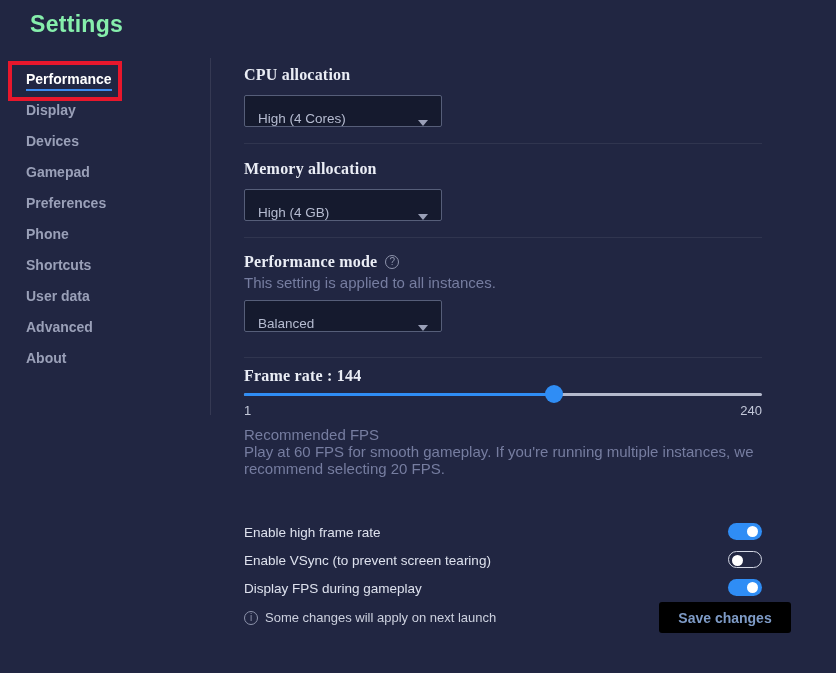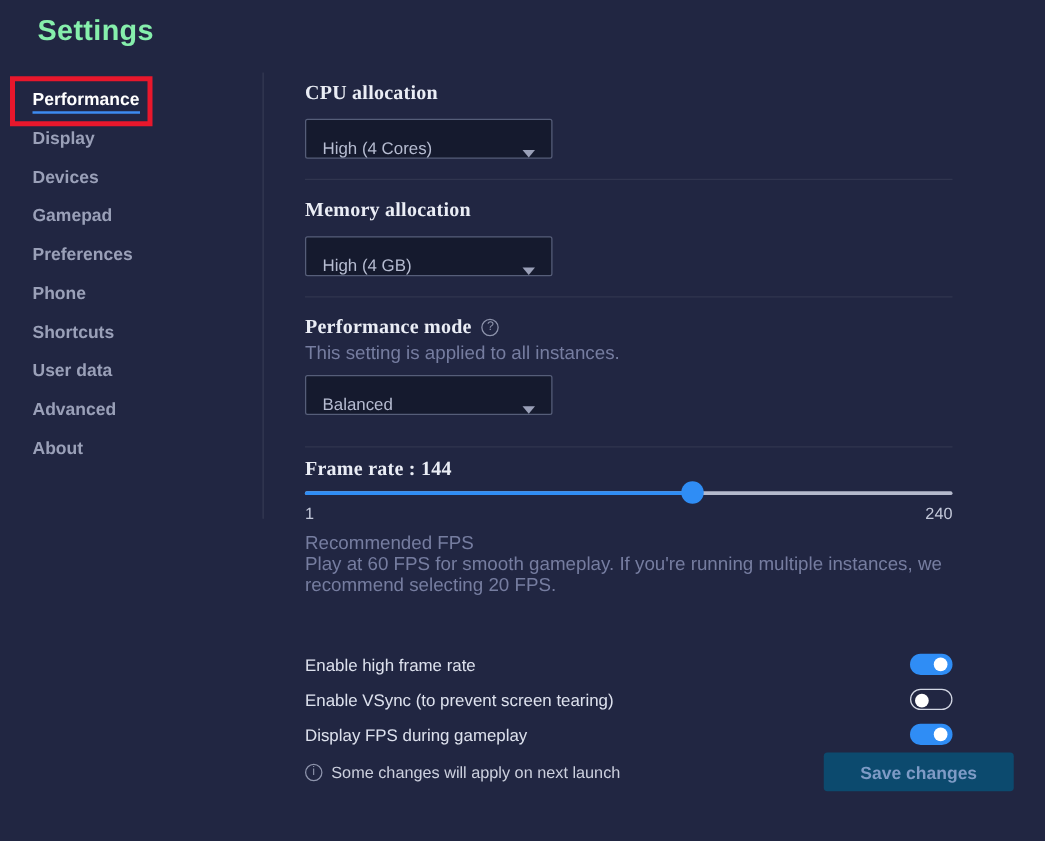--- a/index.html
+++ b/index.html
@@ -60,22 +60,22 @@
   .toggle { position: relative; width: 34px; height: 17px; border-radius: 9px; cursor: pointer; }
   .toggle .knob { position: absolute; top: 3px; width: 11px; height: 11px; border-radius: 50%; background: #ffffff; }
   .toggle.t-on { background: #2f8df5; }
   .toggle.t-on .knob { right: 4px; }
   .toggle.t-off { background: transparent; border: 1px solid #d3d7e4; }
   .toggle.t-off .knob { left: 3px; top: 2.5px; }
   
   .footer-note { position: absolute; left: 244px; top: 610px; display: flex; align-items: center; gap: 7px; }
   .footer-note .note-text { font-size: 13px; color: #ccd0de; }
   .save-btn {
-    position: absolute; left: 659px; top: 602px; width: 152px; height: 31px;
-    background: #0c4a6e; border: none; border-radius: 3px;
+    position: absolute; left: 659px; top: 602px; width: 132px; height: 31px;
+    background: #000000; border: none; border-radius: 3px;
     color: #7e9bc6; font-family: "Liberation Sans", sans-serif; font-size: 14px; font-weight: bold;
     cursor: pointer;
   }
 </style>
 </head>
 <body>
 
 <h1 class="page-title">Settings</h1>
 
 <div class="annotation-box"></div>

